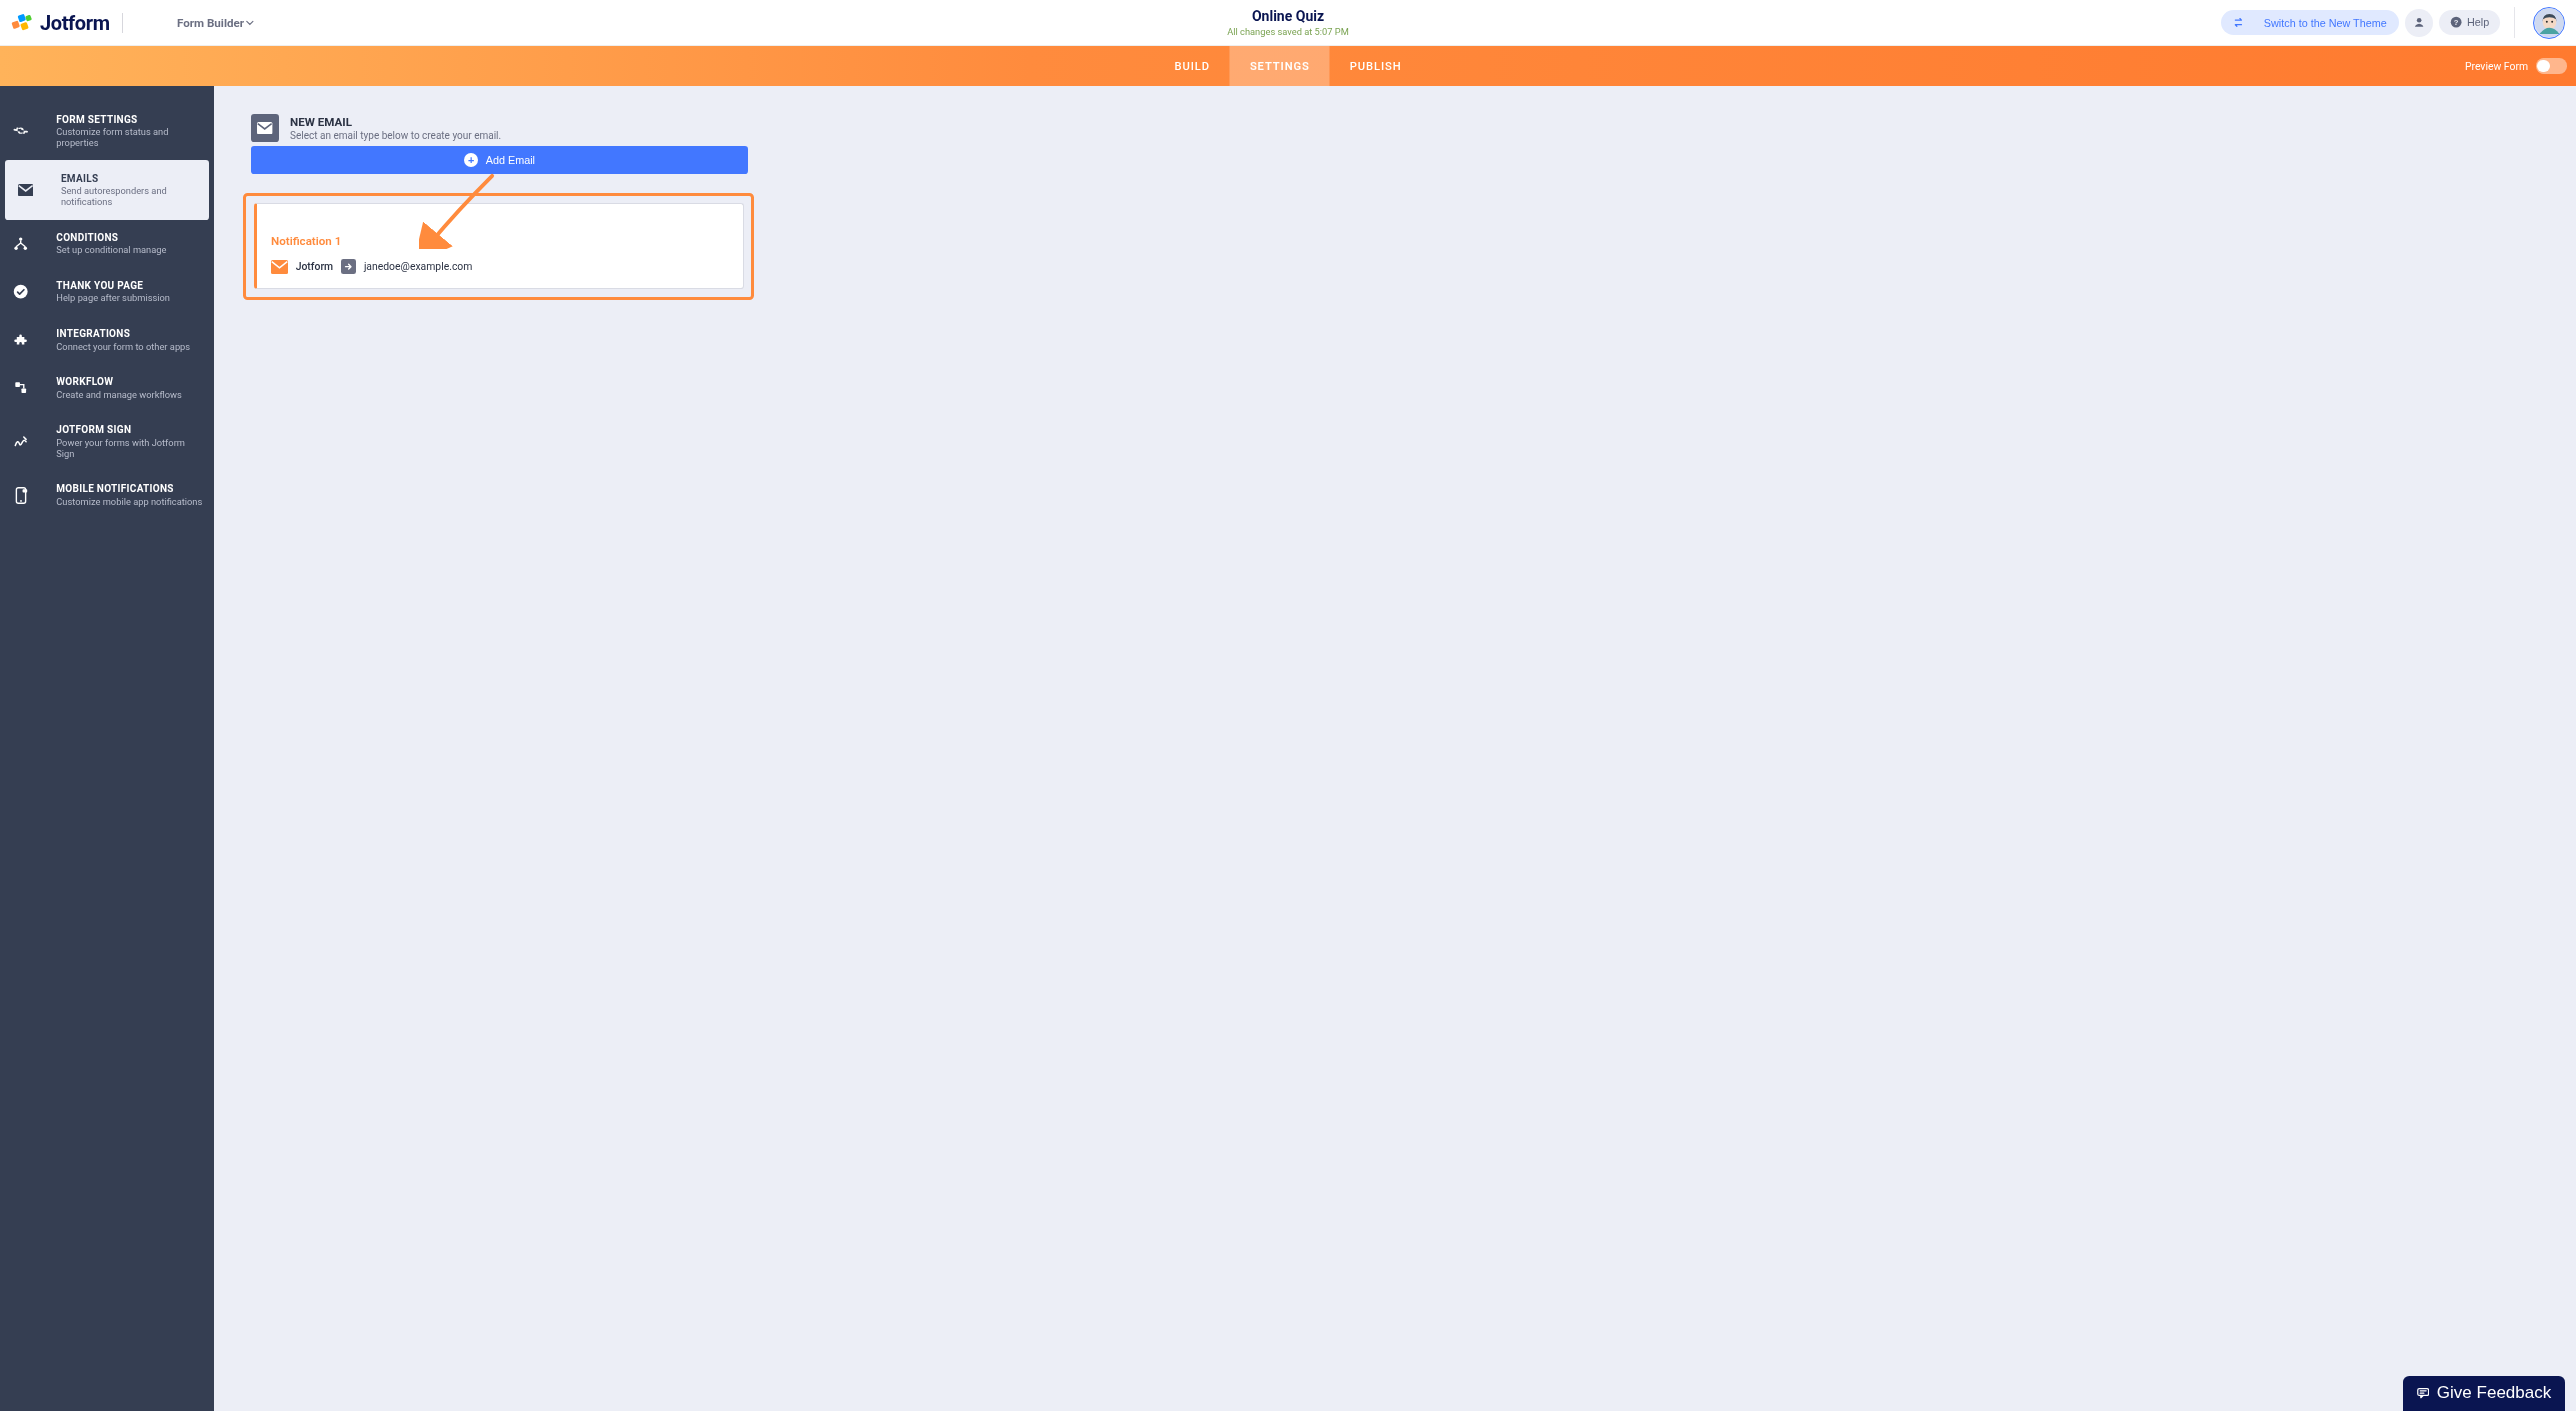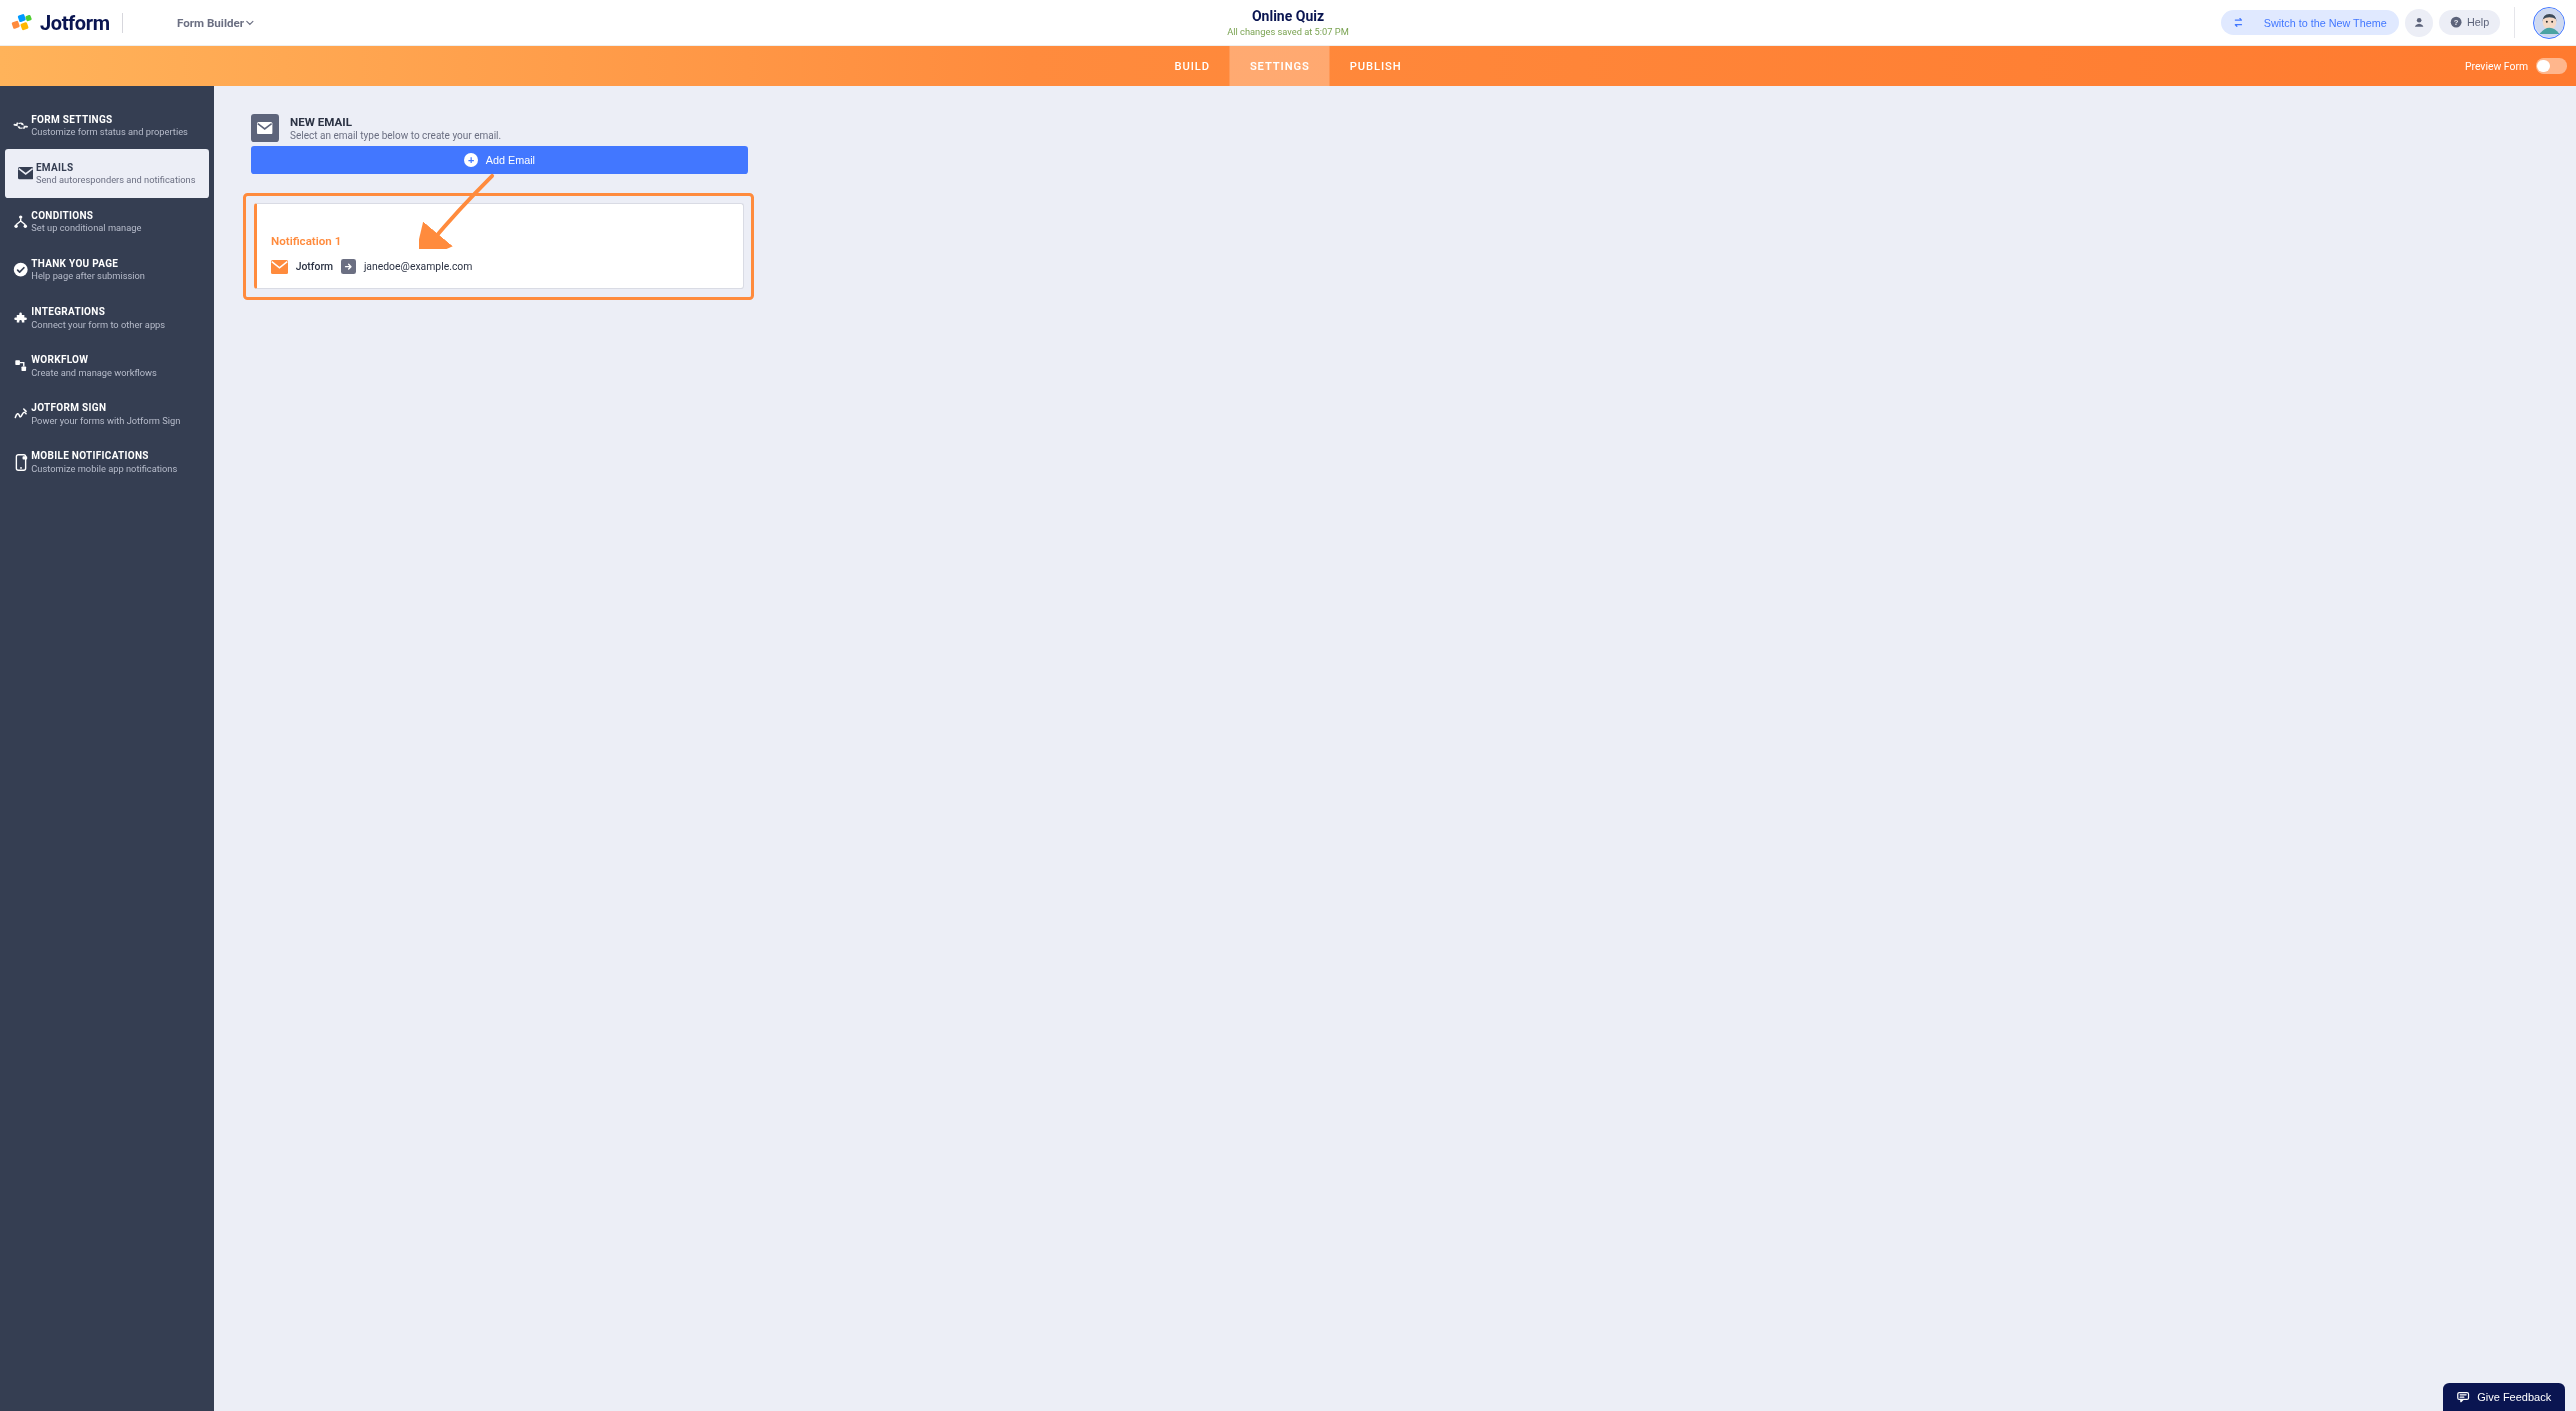--- a/index.html
+++ b/index.html
@@ -84,21 +84,21 @@
 
   
   .body { flex: 1; display: flex; min-height: 0; }
 
   
   .sidebar {
     width: 214px; background: #353e52; color: #fff;
     display: flex; flex-direction: column; padding-top: 15.4px;
   }
   .side-item {
-    display: flex; align-items: center; gap: 2px;
+    display: flex; align-items: center; gap: 27px;
     padding: 12.3px 10.8px 12.3px 12.3px; cursor: pointer;
   }
   .side-item.active {
     background: #eceef6; color: #353e52; border-radius: 3.1px;
     margin: 0 4.6px;
   }
   .side-icon {
     width: 17px; height: 17px; flex: 0 0 17px;
     display: flex; align-items: center; justify-content: center;
   }
@@ -153,21 +153,21 @@
     display: flex; align-items: center; justify-content: center;
   }
   .recipient { font-size: 10.4px; color: #2c3344; }
 
   
   .feedback-btn {
     position: fixed; bottom: 0; right: 10.8px;
     background: #0a1551; color: #fff;
     border: none; border-top-left-radius: 6.2px; border-top-right-radius: 6.2px;
     padding: 7.7px 14px; display: flex; align-items: center; gap: 7.7px;
-    font-size: 11px; font-weight: 500; cursor: pointer;
+    font-size: 17px; font-weight: 500; cursor: pointer;
   }
 </style>
 </head>
 <body>
 
 <div class="app">
 
   <div class="header">
     <div class="logo">
       <svg class="logo-mark" viewBox="0 0 32 32">

